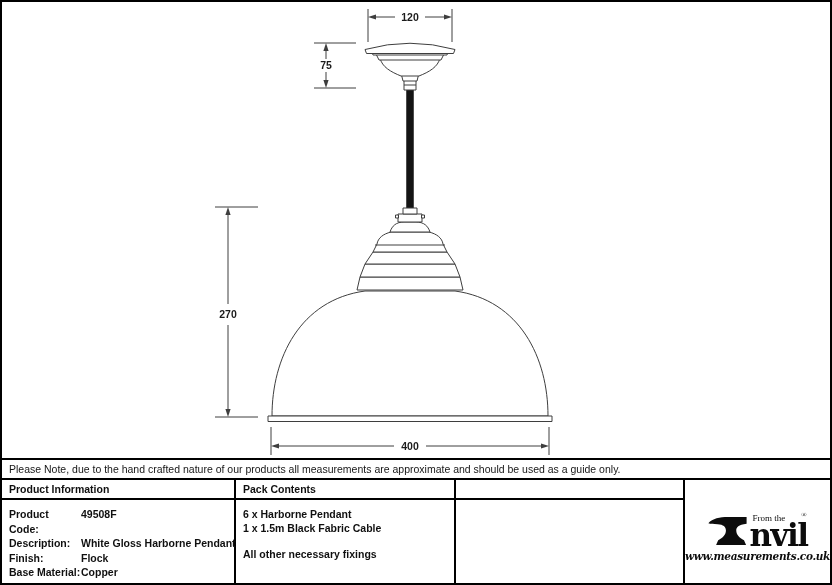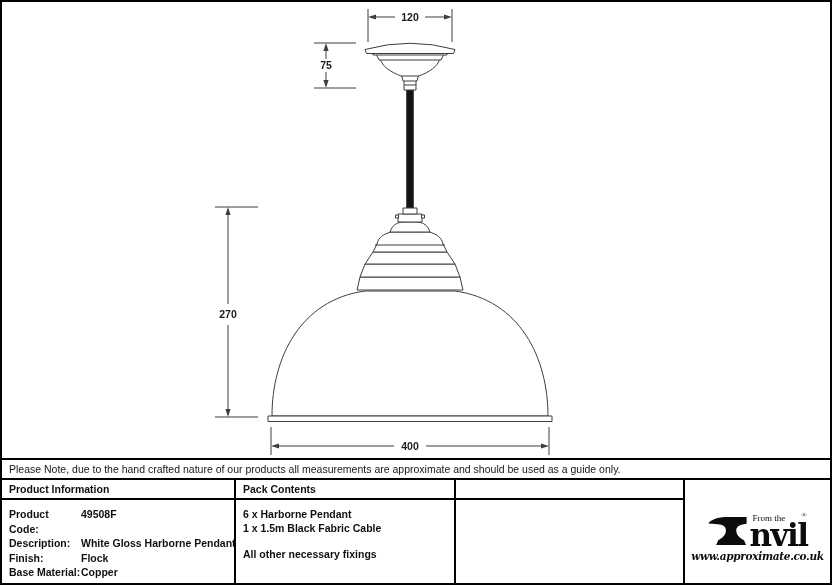--- a/index.html
+++ b/index.html
@@ -215,17 +215,17 @@
                    C15,22 18,19 18,15 C18,11.5 15.5,9.3 10,9 C6,8.8 3,8.6 1,8 Z"></path>
         </svg>
         <div class="logo-text">
           <div class="from-the-row">
             <span>From the</span>
             <span class="reg-mark">®</span>
           </div>
           <div class="anvil-name">nvil</div>
         </div>
       </div>
-      <div class="anvil-url">www.approximate.co.uk</div>
+      <div class="anvil-url">www.measurements.co.uk</div>
     </section>
 
   </div>
 </div>
 
 </body></html>

